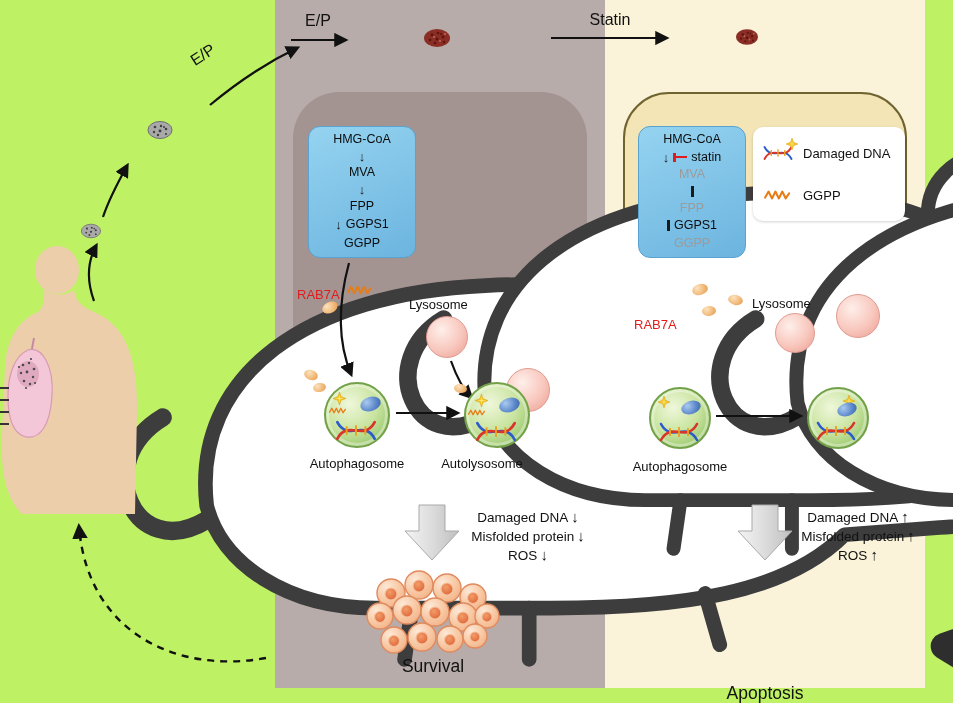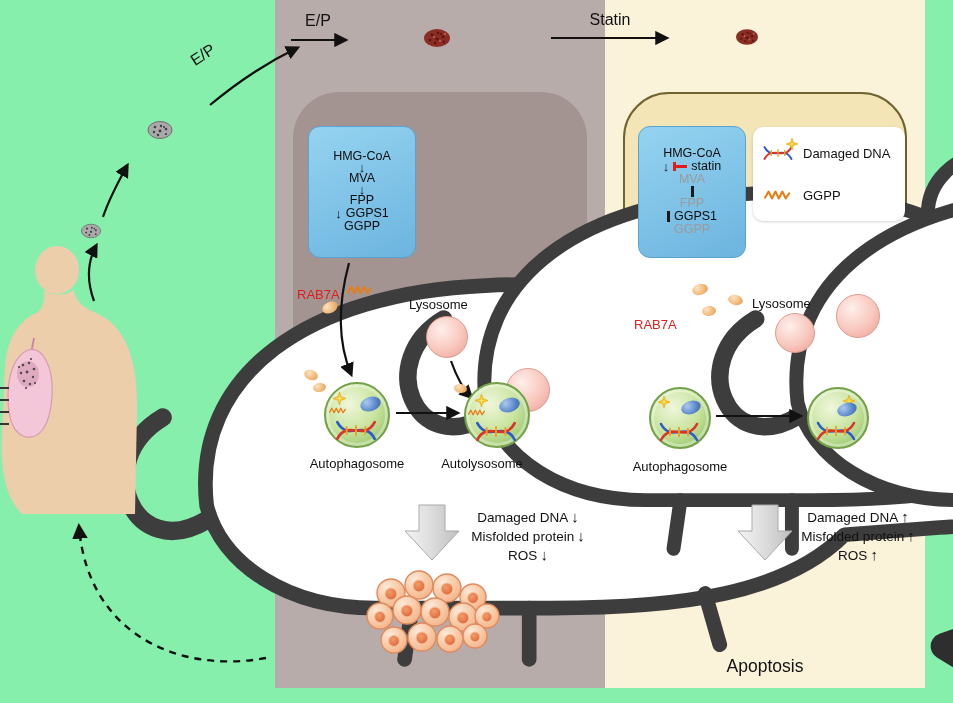--- a/index.html
+++ b/index.html
@@ -1,37 +1,37 @@
 <!DOCTYPE html>
 <html><head>
 <meta charset="utf-8">
 <style>
   *{margin:0;padding:0;box-sizing:border-box}
   body{background:#fff;font-family:"Liberation Sans","DejaVu Sans",sans-serif}
-  #canvas{position:relative;width:953px;height:703px;background:#86efac;overflow:hidden}
+  #canvas{position:relative;width:953px;height:703px;background:#bef264;overflow:hidden}
   .panel{position:absolute;top:0;height:688px;z-index:0}
   #mid-bg{left:275px;width:330px;background:#b8acaa}
   #right-bg{left:605px;width:320px;background:#faf2d9}
   .inner{position:absolute;top:92px;height:420px;border-radius:46px;z-index:1}
   #mid-in{left:293px;width:294px;background:#a39492}
   #right-in{left:623px;width:284px;background:#f3e5b6;border:2px solid #6f6430}
   #overlay{position:absolute;left:0;top:0;z-index:2}
   .arr{stroke:#111;stroke-width:2.2;fill:none;marker-end:url(#ah)}
   .dash{stroke-dasharray:7 6;stroke-width:2.4}
   .lbl{position:absolute;z-index:4;color:#111;font-size:13px;white-space:nowrap}
   .center{text-align:center}
   .red{color:#e11c1c}
   .gray{color:#9b9b9b !important}
   .ptitle{font-size:15px}
   .result{font-size:17.5px}
   .ep{font-size:16px}
   .rot{transform:rotate(-33deg)}
   .bluebox{position:absolute;z-index:3;width:108px;height:132px;border-radius:12px;
     background:linear-gradient(155deg,#95d3f0,#6cb4df);border:1px solid #58a3cf;
-    display:flex;flex-direction:column;align-items:center;justify-content:center;padding:6px 0 7px}
+    display:flex;flex-direction:column;align-items:center;justify-content:space-between;padding:6px 0 7px}
   .bb-t{font-size:12.5px;color:#0d0d0d;line-height:13px}
   .bb-a{font-size:13px;font-weight:900;line-height:9px;color:#111}
   .bb-row{display:flex;align-items:center;gap:4px;line-height:11px}
   .dashv{width:0;height:11px;border-left:3px dashed #1a1a1a}
   .inhib{position:relative;display:inline-block;width:13px;height:2.5px;background:#e11c1c;margin-left:1px}
   .inhib::before{content:"";position:absolute;left:-1px;top:-3.2px;width:2.5px;height:9px;background:#e11c1c}
   .legend{position:absolute;z-index:3;background:#fff;border-radius:10px;box-shadow:0 1px 3px rgba(0,0,0,.18);
     display:flex;flex-direction:column;justify-content:space-around;padding:5px 8px}
   .lg-row{display:flex;align-items:center;gap:8px}
   .lg-ic{position:relative;width:34px;height:22px;flex:none;display:flex;align-items:center;justify-content:center}
@@ -350,20 +350,21 @@
     <div class="out-line">
       <span>Misfolded protein</span>
       <span class="out-dir">↓</span>
     </div>
     <div class="out-line">
       <span>ROS</span>
       <span class="out-dir">↓</span>
     </div>
   </div>
 
+  <div class="lbl result center" style="left:363px;top:656px;width:140px">Survival</div>
 
 
   <div class="bluebox" style="left:638px;top:126px">
     <div class="bb-t">HMG-CoA</div>
     <div class="bb-row">
       <span class="bb-a">↓</span>
       <span class="inhib"></span>
       <span class="bb-t red">statin</span>
     </div>
     <div class="bb-t gray">MVA</div>
@@ -435,15 +436,15 @@
     <div class="out-line">
       <span>Misfolded protein</span>
       <span class="out-dir">↑</span>
     </div>
     <div class="out-line">
       <span>ROS</span>
       <span class="out-dir">↑</span>
     </div>
   </div>
 
-  <div class="lbl result center" style="left:692px;top:656px;width:146px">Apoptosis</div>
+  <div class="lbl result center" style="left:692px;top:683px;width:146px">Apoptosis</div>
 
 </div>
 
 </body></html>

